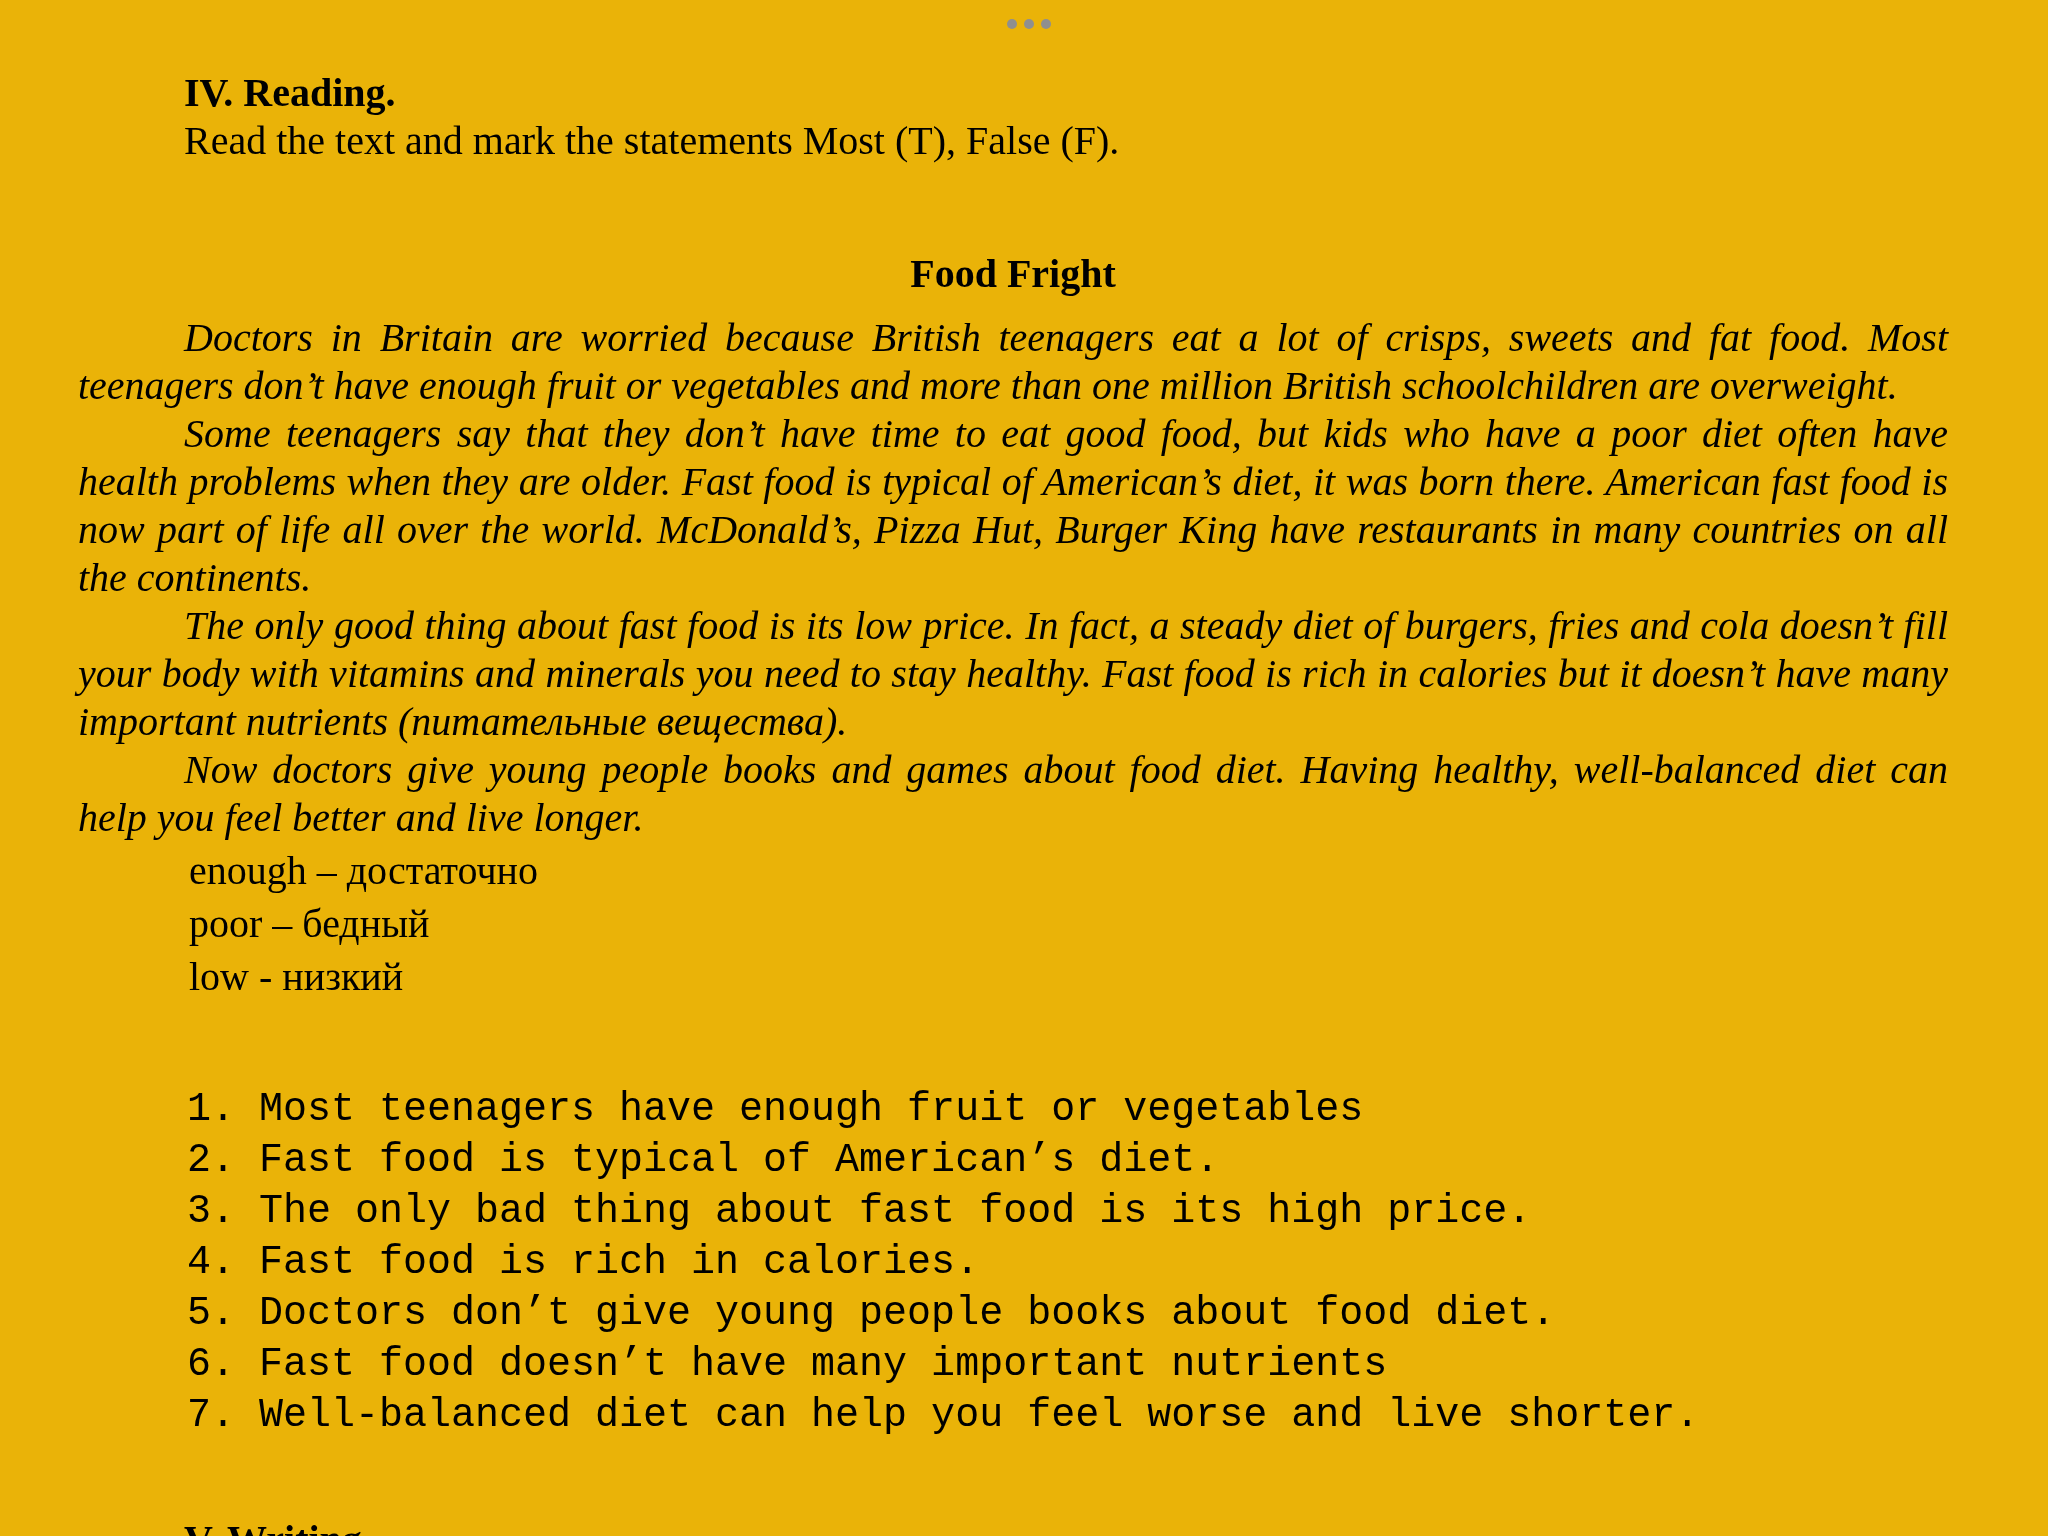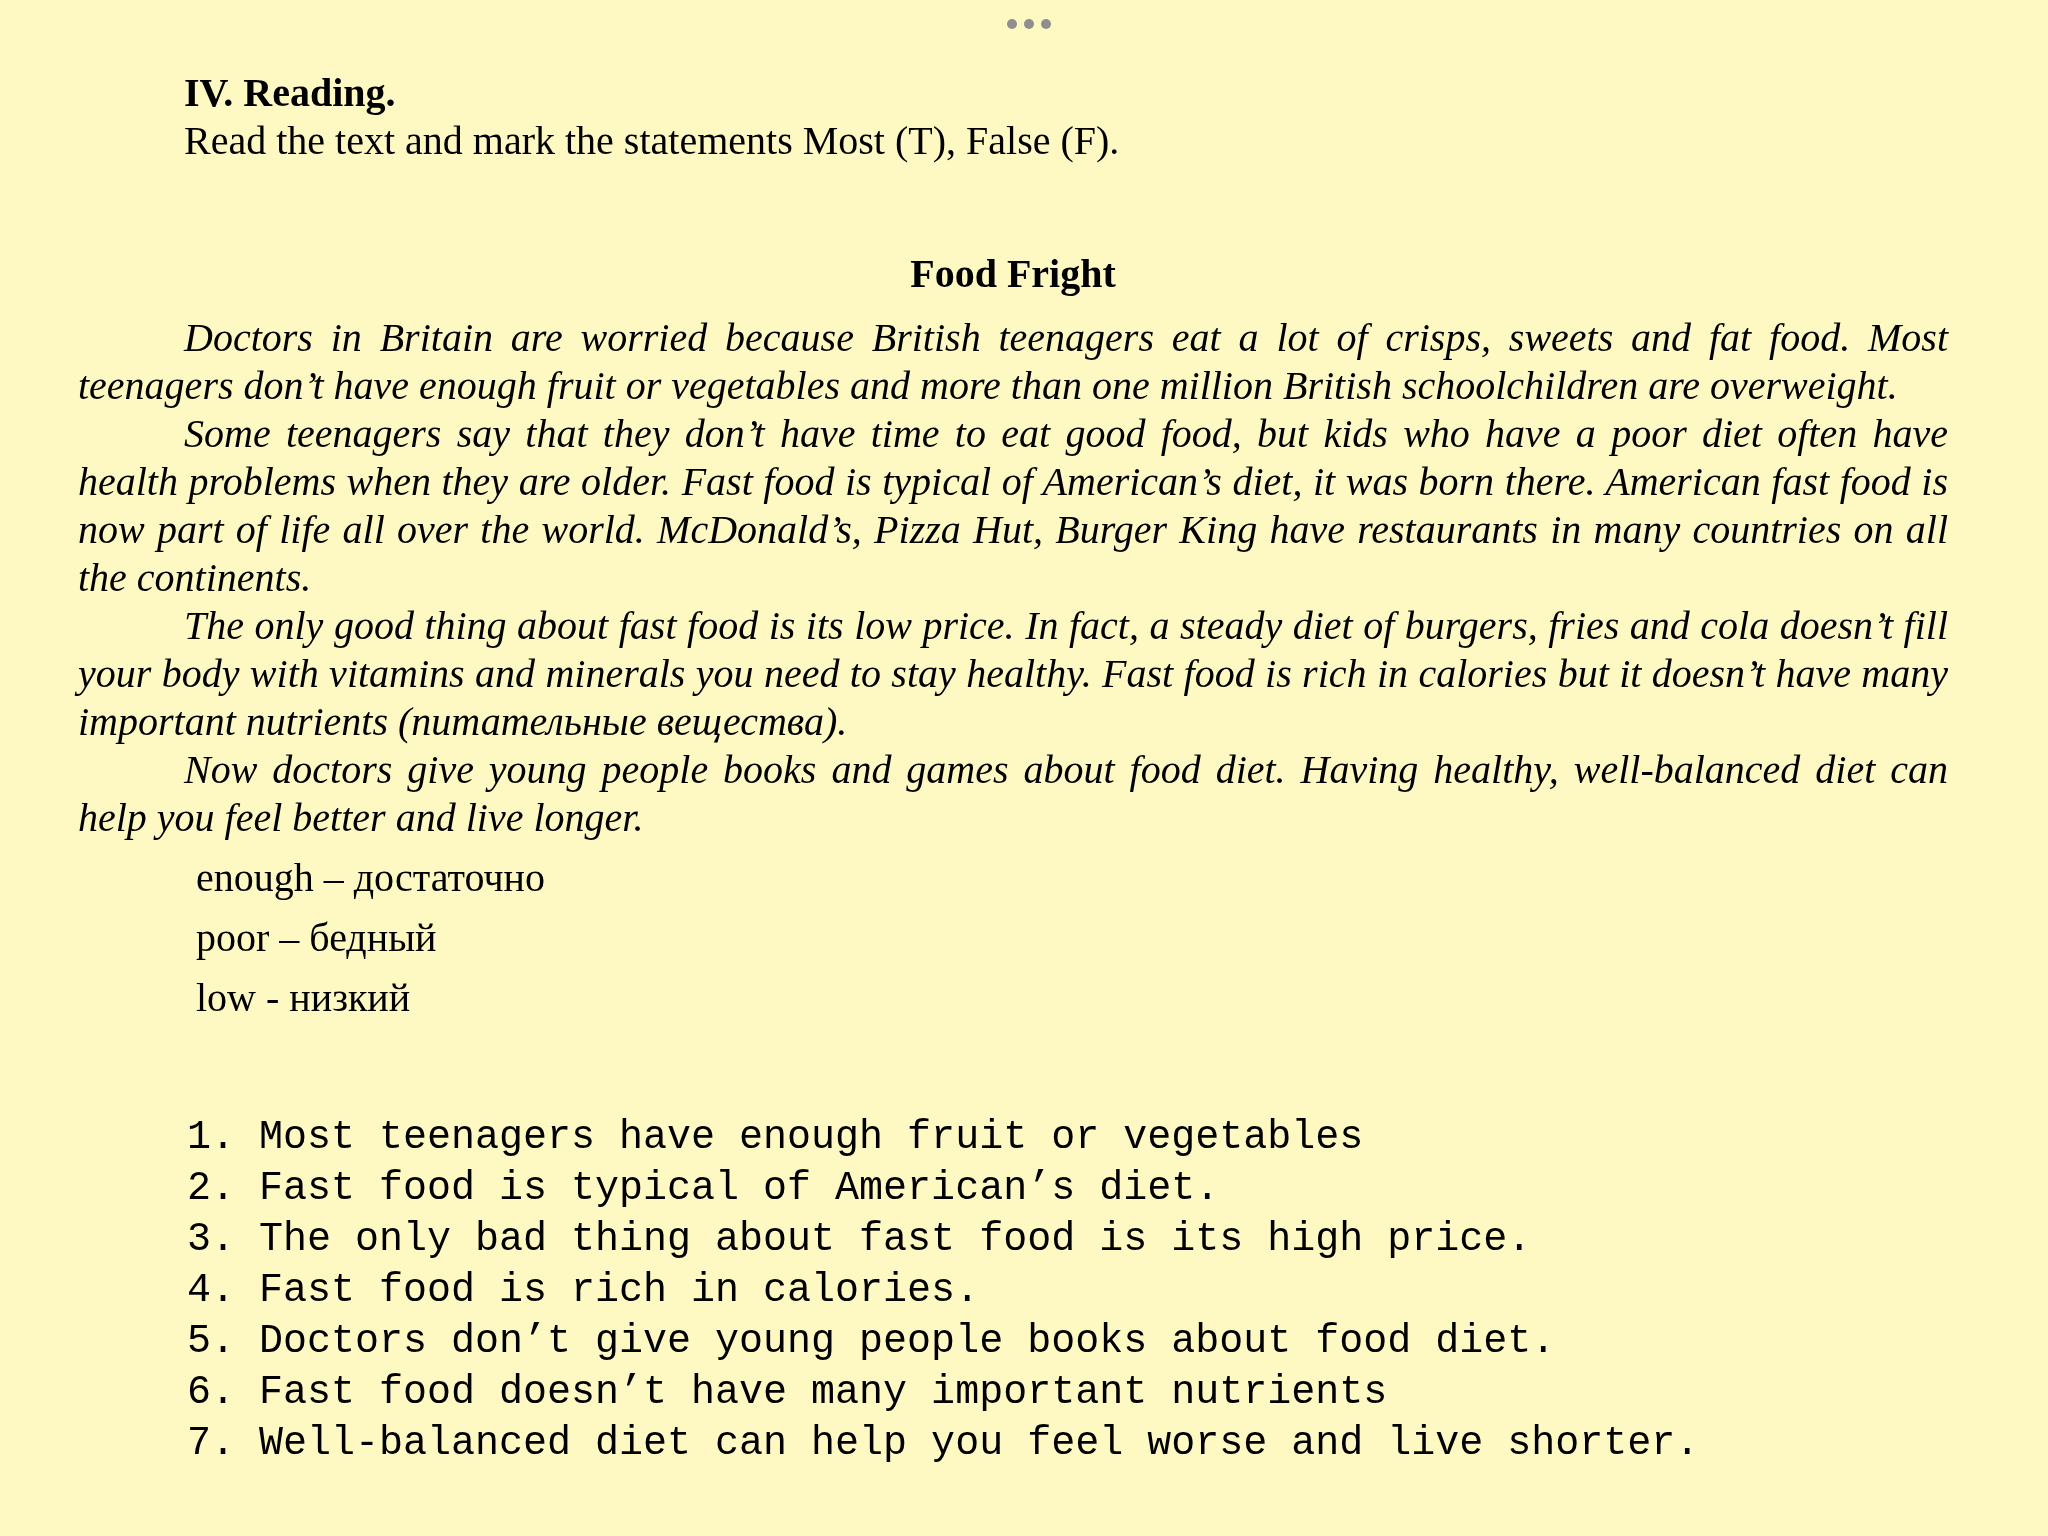--- a/index.html
+++ b/index.html
@@ -4,21 +4,21 @@
 <style>
   html, body {
     margin: 0;
     padding: 0;
     background: #ffffff;
   }
   .page {
     position: relative;
     width: 2048px;
     height: 1536px;
-    background: #fef9c3;
+    background: #eab308;
     overflow: hidden;
     font-family: "Liberation Serif", serif;
     color: #000000;
   }
   .menu-dots {
     position: absolute;
     top: 19px;
     left: 1007px;
     display: flex;
     gap: 7px;
@@ -56,21 +56,21 @@
     font-weight: bold;
     text-align: center;
   }
   .para {
     margin: 0;
     text-indent: 106px;
     text-align: justify;
     font-style: italic;
   }
   .vocab-line {
-    margin: 12px;
+    margin: 5px;
     text-indent: 106px;
   }
   .stmt {
     margin: 3px;
     text-indent: 106px;
     font-family: Liberation Mono, monospace;
   }
 </style>
 </head>
 <body>

